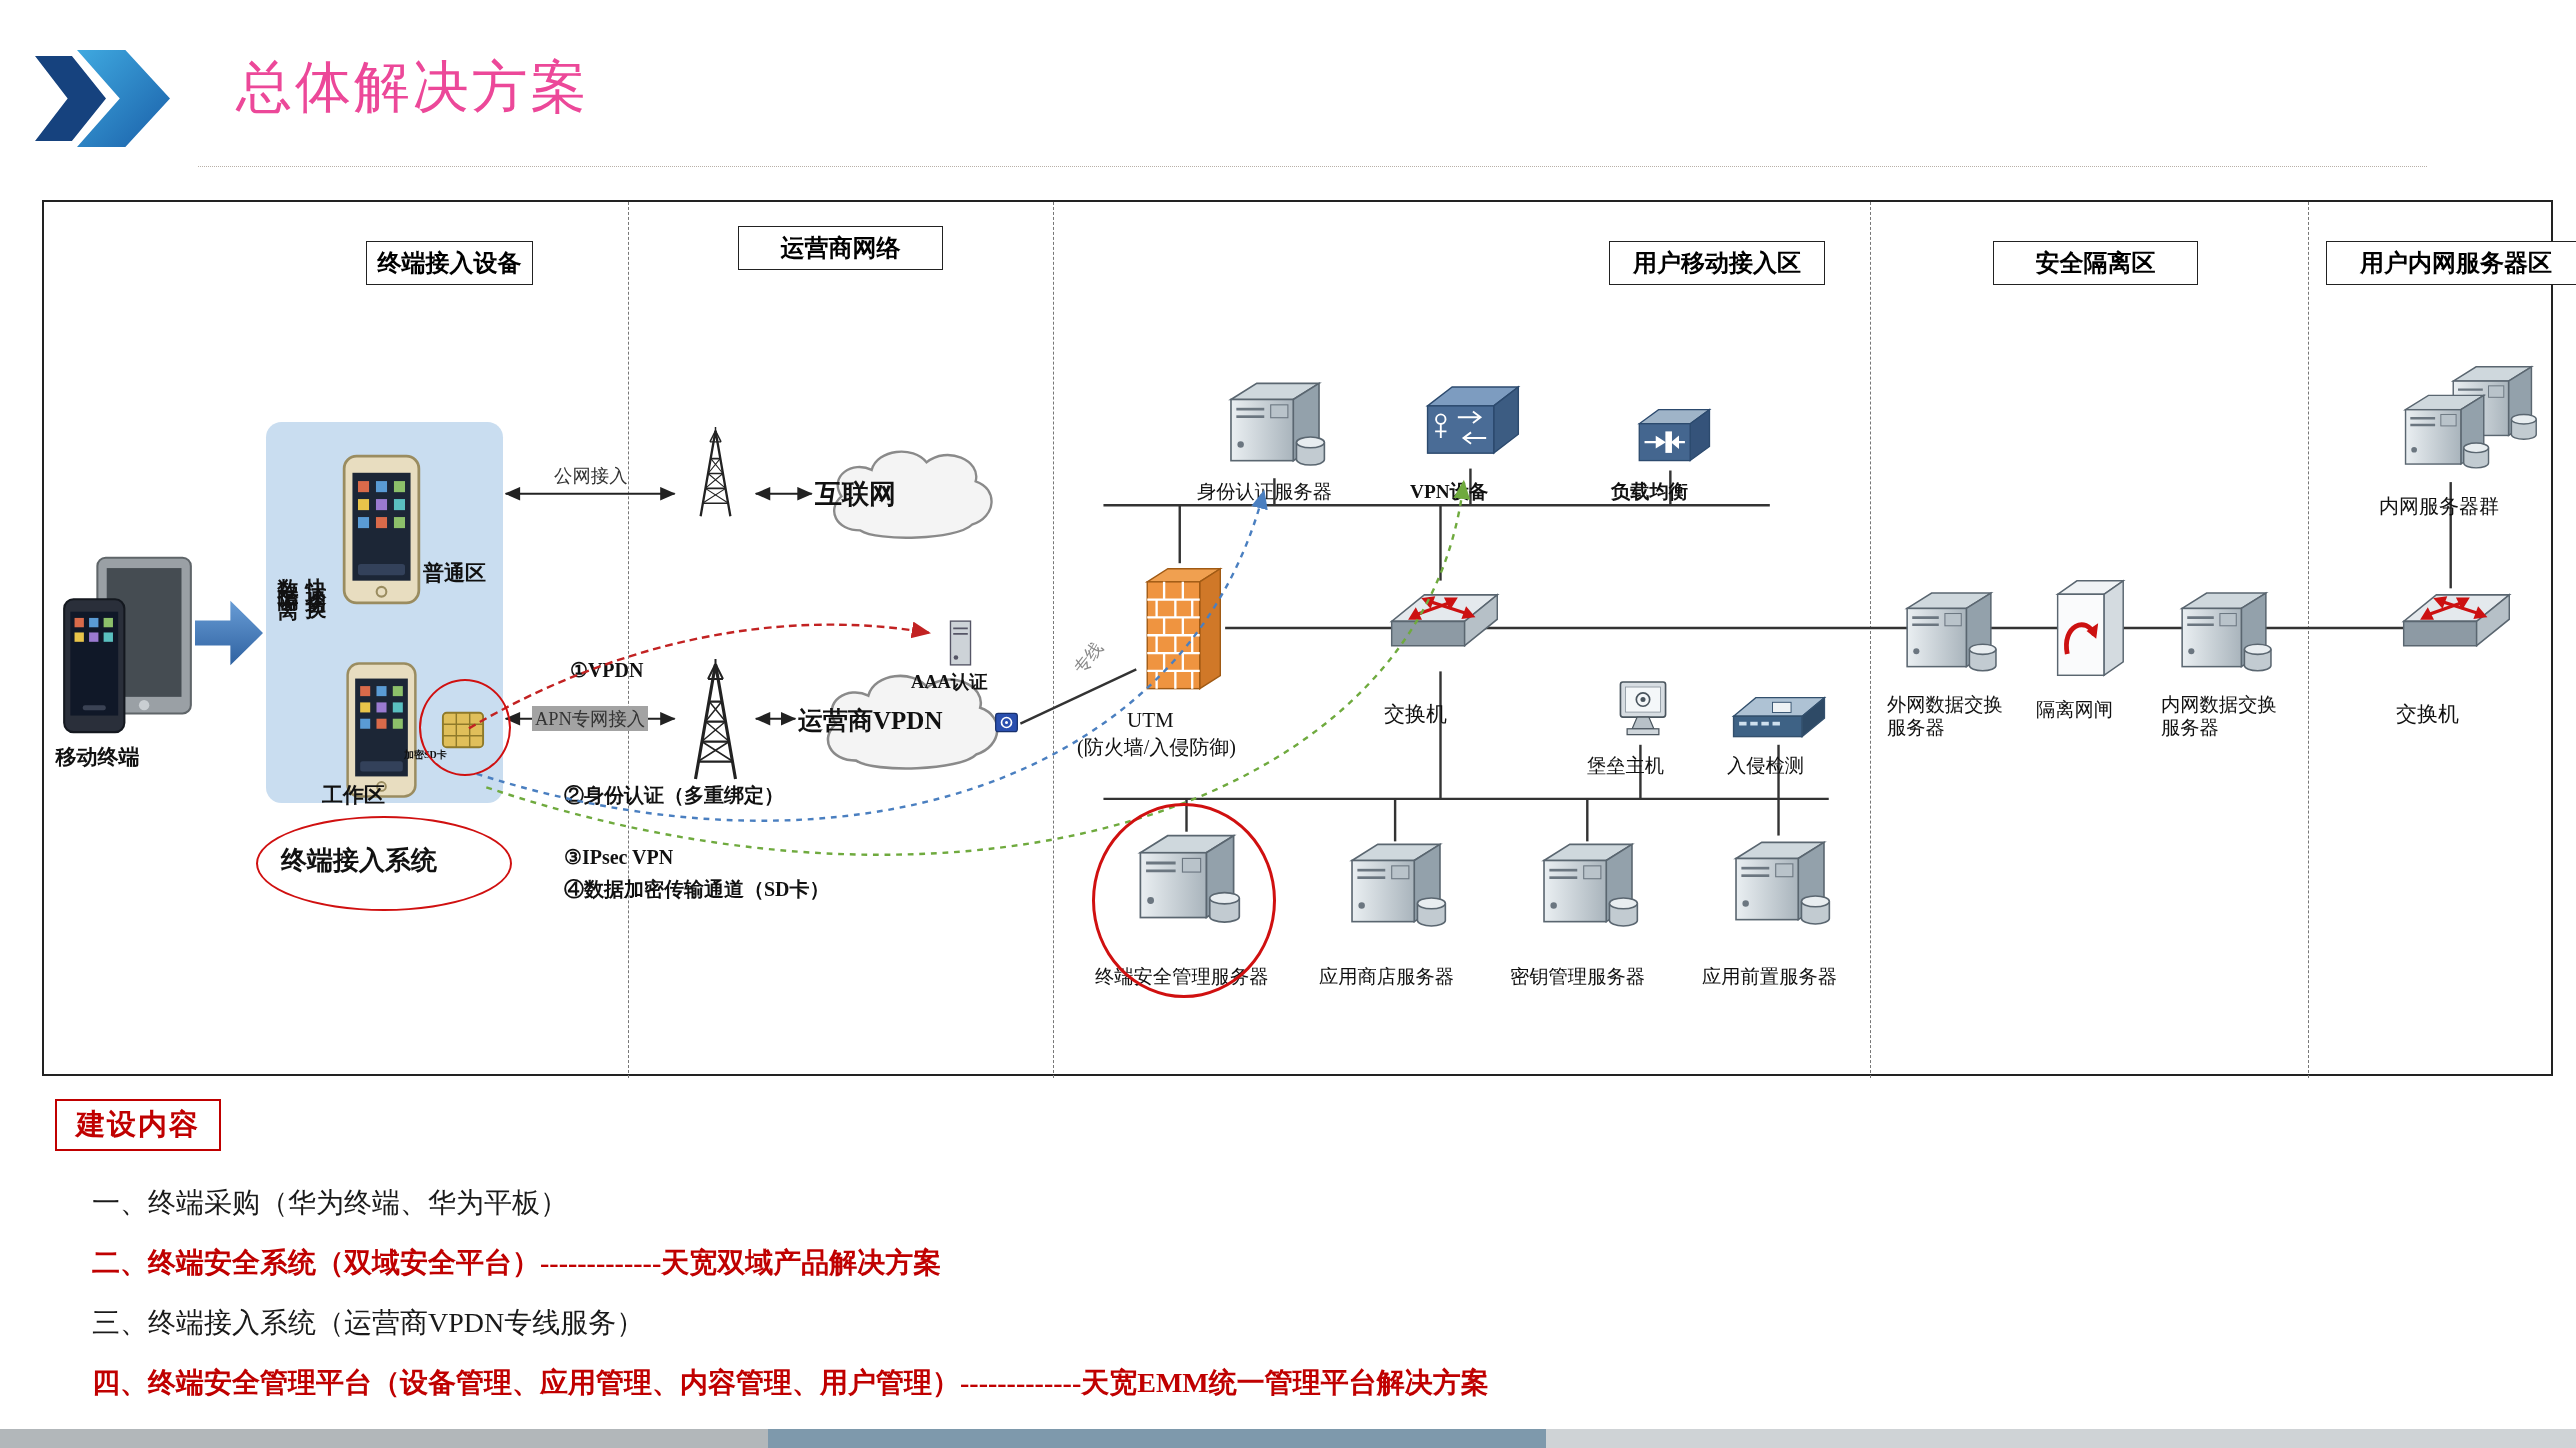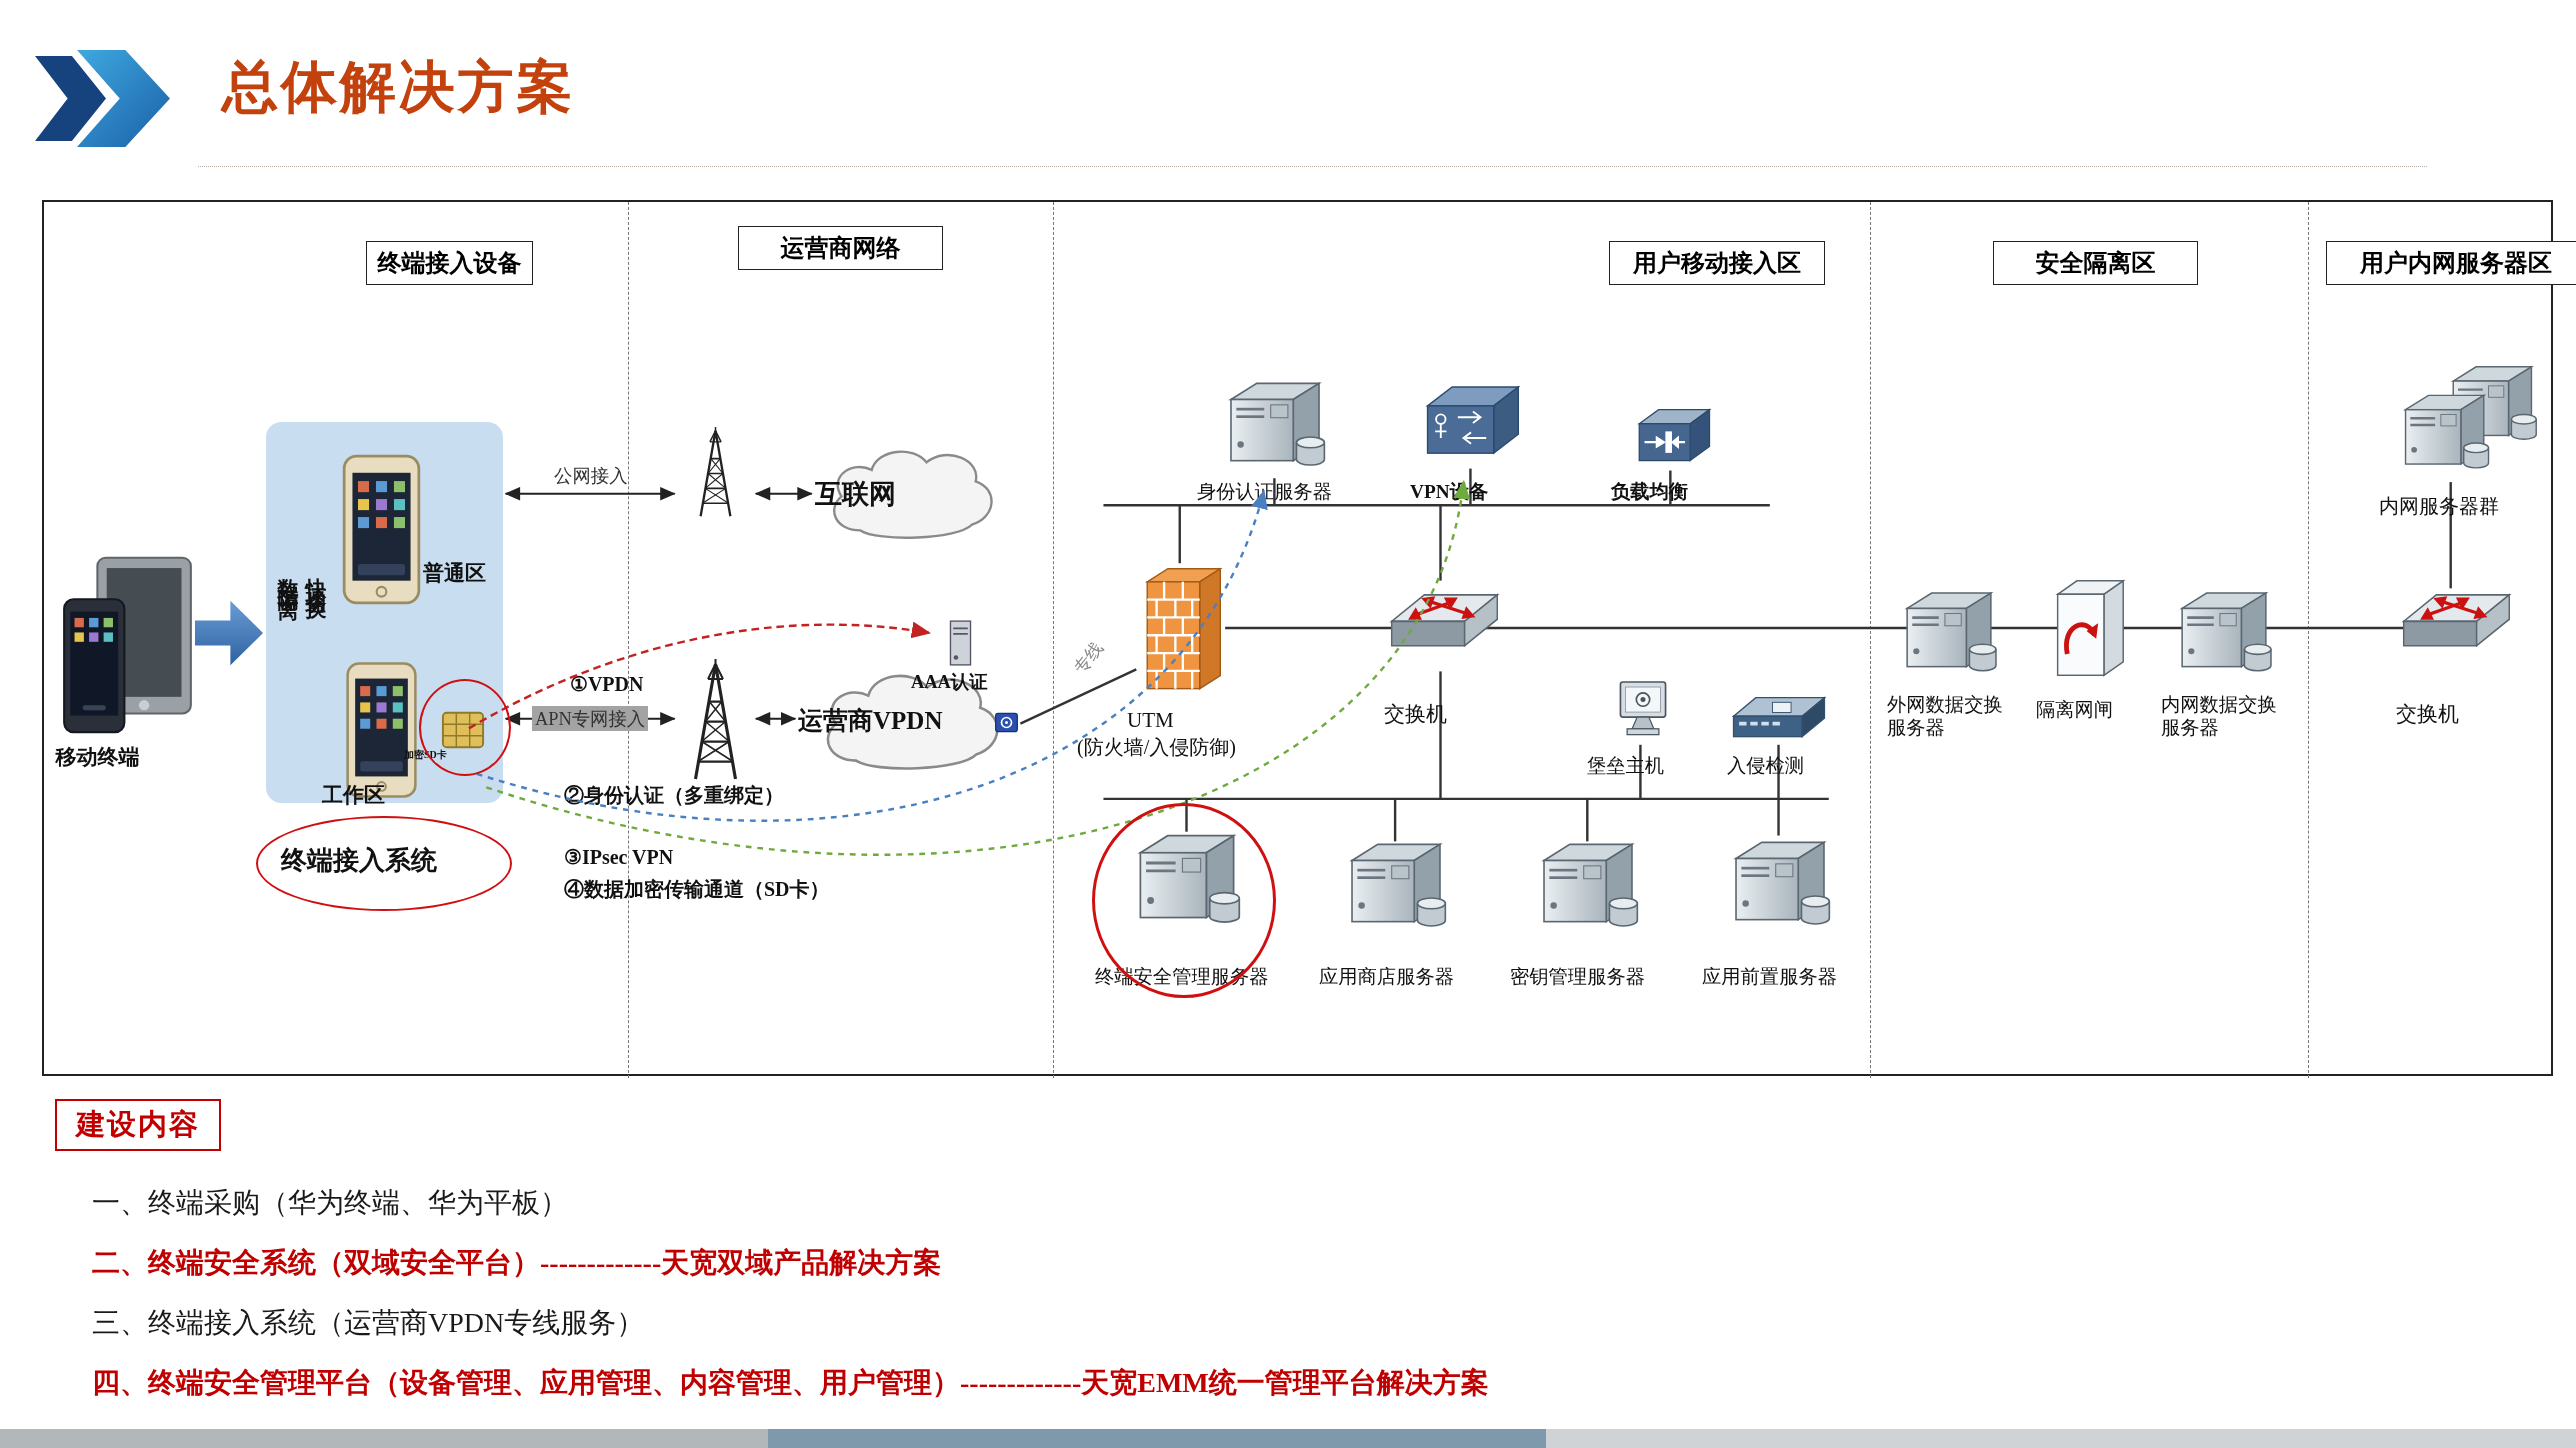--- a/index.html
+++ b/index.html
@@ -1,19 +1,19 @@
 <!DOCTYPE html>
 <html><head>
 <meta charset="utf-8">
 <style>
   *{margin:0;padding:0;box-sizing:border-box}
   html,body{width:2576px;height:1449px}
   body{position:relative;background:#fff;font-family:"Liberation Sans",sans-serif;overflow:hidden}
   .chev{position:absolute;clip-path:polygon(0 0,52% 0,100% 50%,52% 100%,0 100%,46% 50%)}
-  .page-title{position:absolute;left:222px;top:50px;font-size:56px;font-weight:700;color:#c2410c;letter-spacing:2.9px;font-family:"Liberation Sans",sans-serif}
+  .page-title{position:absolute;left:236px;top:50px;font-size:56px;font-weight:400;color:#ec4899;letter-spacing:2.9px;font-family:"Liberation Sans",sans-serif}
   .title-rule{position:absolute;left:198px;top:166px;width:2229px;border-top:1.9px dotted #b8b0a8}
   .diagram{position:absolute;left:42px;top:200px;width:2511px;height:876px;border:2.9px solid #222;background:#fff}
   .divider{position:absolute;top:0;height:876px;width:0;border-left:1.9px dashed #777;z-index:0}
   .zone-label{position:absolute;height:44px;border:1.9px solid #222;background:#fff;display:flex;align-items:center;justify-content:center;font-weight:bold;font-size:24px;font-family:"Liberation Serif",serif;z-index:4}
   .wires,.overlay{position:absolute;left:0;top:0;width:2511px;height:876px;pointer-events:none}
   .wires{z-index:1}.overlay{z-index:6}
   .dev{position:absolute;z-index:2}
   .dev svg{display:block}
   .lbl{position:absolute;z-index:4;font-family:"Liberation Serif",serif;font-size:19.3px;color:#111;line-height:1.2}
   .b{font-weight:bold}
@@ -296,21 +296,21 @@
         <use href="#sym-tower"></use>
       </svg>
   </div>
   <div class="dev" style="left:771px;top:225px">
     <svg viewBox="0 0 200 120" width="189" height="135">
         <use href="#sym-cloud"></use>
       </svg>
   </div>
   <div class="lbl b" style="left:771px;top:276px;width:189px;font-size:27px">互联网</div>
 
-  <div class="note" style="left:526px;top:470px">①VPDN</div>
+  <div class="note" style="left:526px;top:456px">①VPDN</div>
   <div class="note plain" style="left:488px;top:504px;background:#a3a3a3;padding:0 2.9px">APN专网接入</div>
   <div class="dev" style="left:634px;top:455px">
     <svg viewBox="0 0 60 100" width="75" height="129">
         <use href="#sym-tower"></use>
       </svg>
   </div>
   <div class="dev" style="left:754px;top:459px">
     <svg viewBox="0 0 200 120" width="222" height="122">
         <use href="#sym-cloud"></use>
       </svg>

